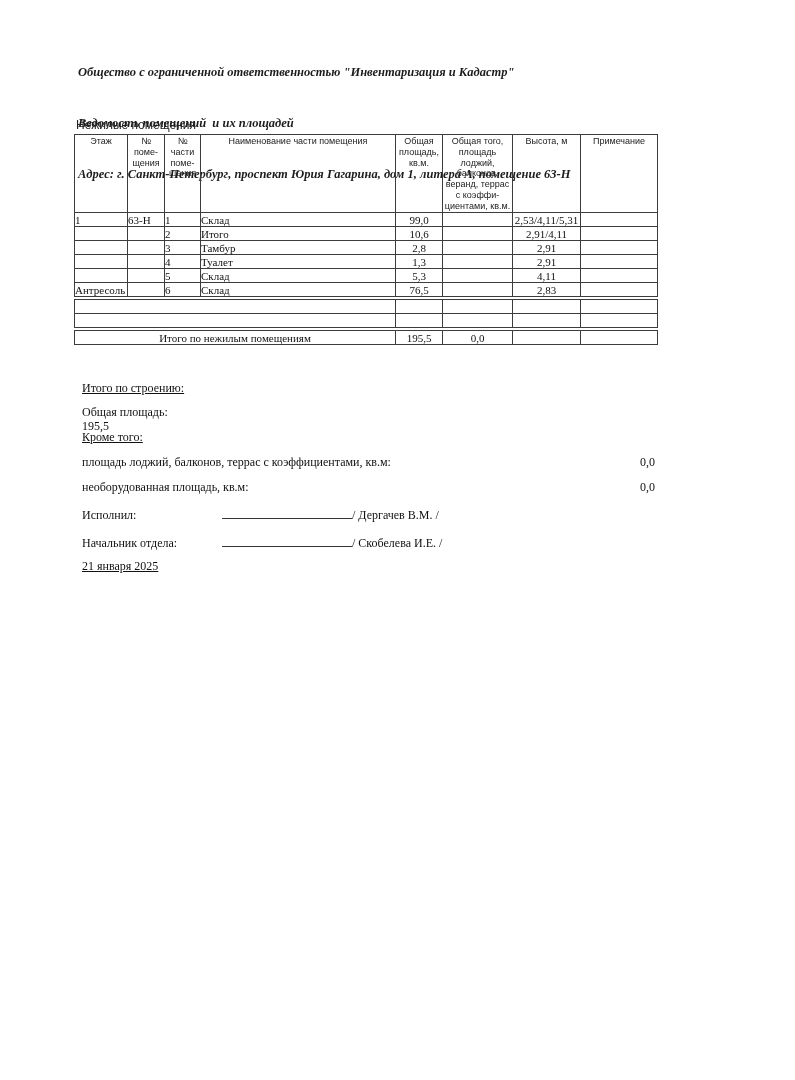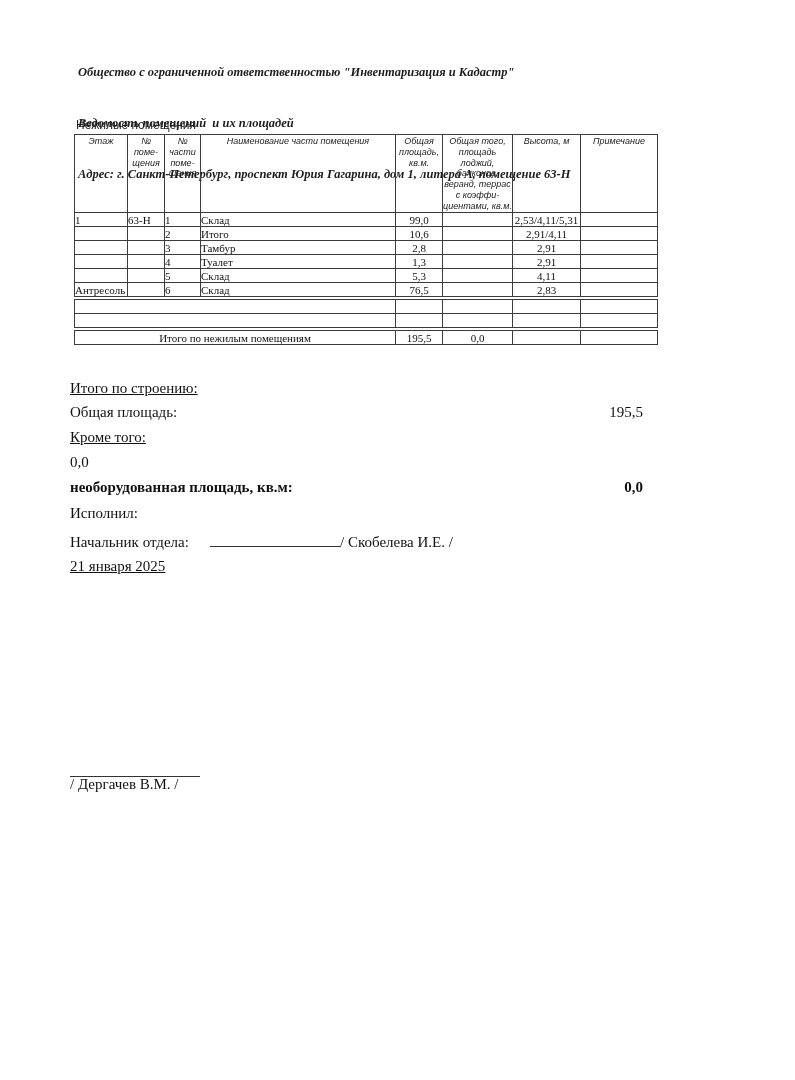--- a/index.html
+++ b/index.html
@@ -35,35 +35,34 @@
     overflow:hidden;white-space:nowrap;
   }
   table.t th{
     font-family:"Liberation Sans", sans-serif;
     font-weight:normal;
     font-size:9px;line-height:10.8px;
     vertical-align:top;text-align:center;
     white-space:pre-line;
     height:76px;padding-top:1px;
     color:#222;
-    font-style:italic;
   }
   table.t td{
     font-family:"Liberation Serif", serif;
     font-size:11px;line-height:12px;height:13px;
     vertical-align:middle;color:#111;
   }
   td.tl{text-align:left;padding-left:3px;}
   td.tr{text-align:center;padding-right:3px;}
   td.lbl{padding-right:5px;}
   .gap{height:2px;}
   .bottom{
-    position:absolute;left:70px;width:573px;
-    font-family:"Liberation Serif", serif;
-    font-size:15px;line-height:14px;color:#111;
+    position:absolute;left:82px;width:573px;
+    font-family:"Liberation Serif", serif;
+    font-size:12px;line-height:14px;color:#111;
   }
   .row-flex{display:flex;justify-content:space-between;align-items:baseline;}
   .uline{text-decoration:underline;}
   .sig-row{display:flex;align-items:baseline;}
   .sig-label{width:140px;flex:0 0 140px;}
   .sig-line{display:inline-block;width:130px;border-bottom:1px solid #333;height:12px;flex:0 0 130px;}
   .sig-name{}
 </style>
 </head>
 <body>
@@ -229,39 +228,40 @@
         <td></td>
       </tr>
     </tbody>
   </table>
 </div>
 
 <div class="bottom" style="top:381px;">
   <span class="uline">Итого по строению:</span>
 </div>
 
-<div class="bottom row-flex" style="top:405px;">
+<div class="bottom row-flex" style="top:405px;flex-direction:column;">
   <span>Общая площадь:</span>
   <span>195,5</span>
 </div>
 
 <div class="bottom" style="top:430px;">
   <span class="uline">Кроме того:</span>
 </div>
 
 <div class="bottom row-flex" style="top:455px;">
+  <span>площадь лоджий, балконов, террас с коэффициентами, кв.м:</span>
   <span>0,0</span>
 </div>
 
-<div class="bottom row-flex" style="top:480px;font-weight:bold;">
+<div class="bottom row-flex" style="top:480px;">
   <span>необорудованная площадь, кв.м:</span>
   <span>0,0</span>
 </div>
 
-<div class="bottom sig-row" style="top:506px;flex-direction:column;">
+<div class="bottom sig-row" style="top:506px;">
   <span class="sig-label">Исполнил:</span>
   <span class="sig-line"></span>
   <span class="sig-name">/ Дергачев В.М. /</span>
 </div>
 
 <div class="bottom sig-row" style="top:534px;">
   <span class="sig-label">Начальник отдела:</span>
   <span class="sig-line"></span>
   <span class="sig-name">/ Скобелева И.Е. /</span>
 </div>

